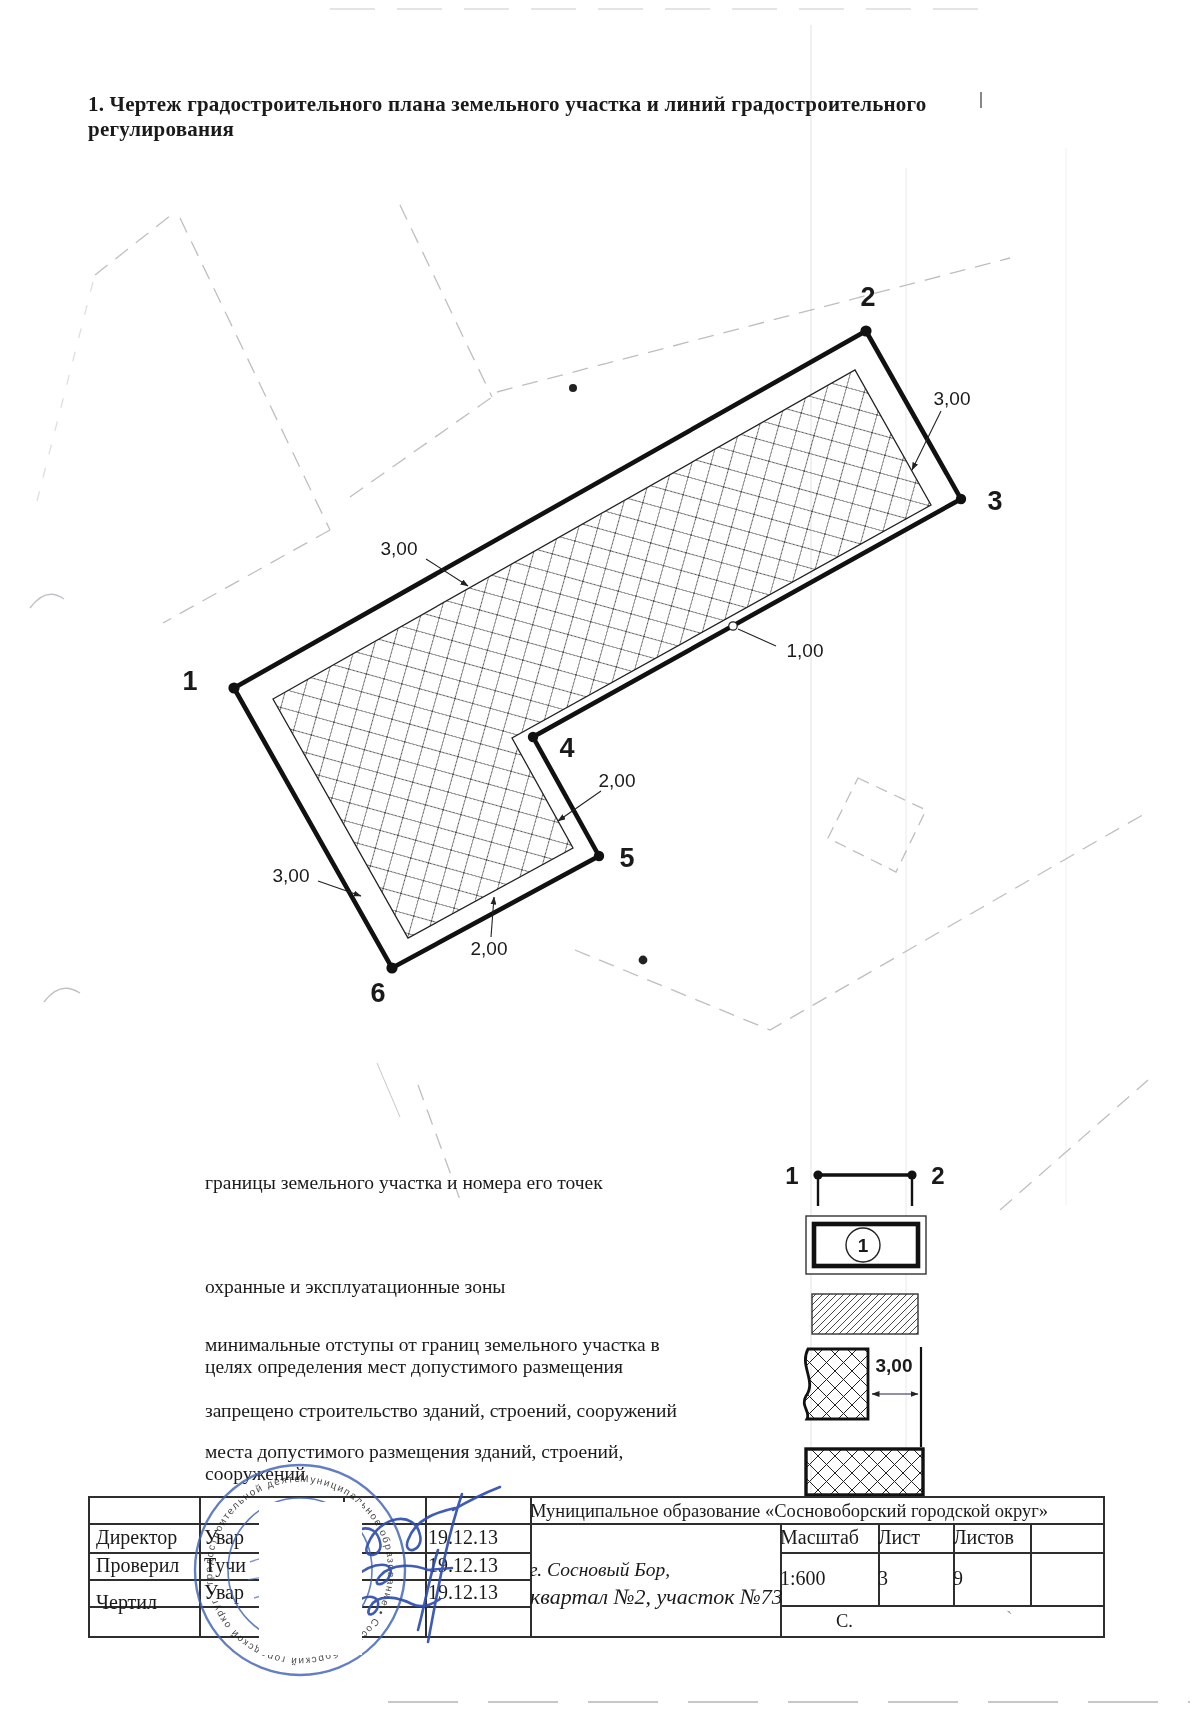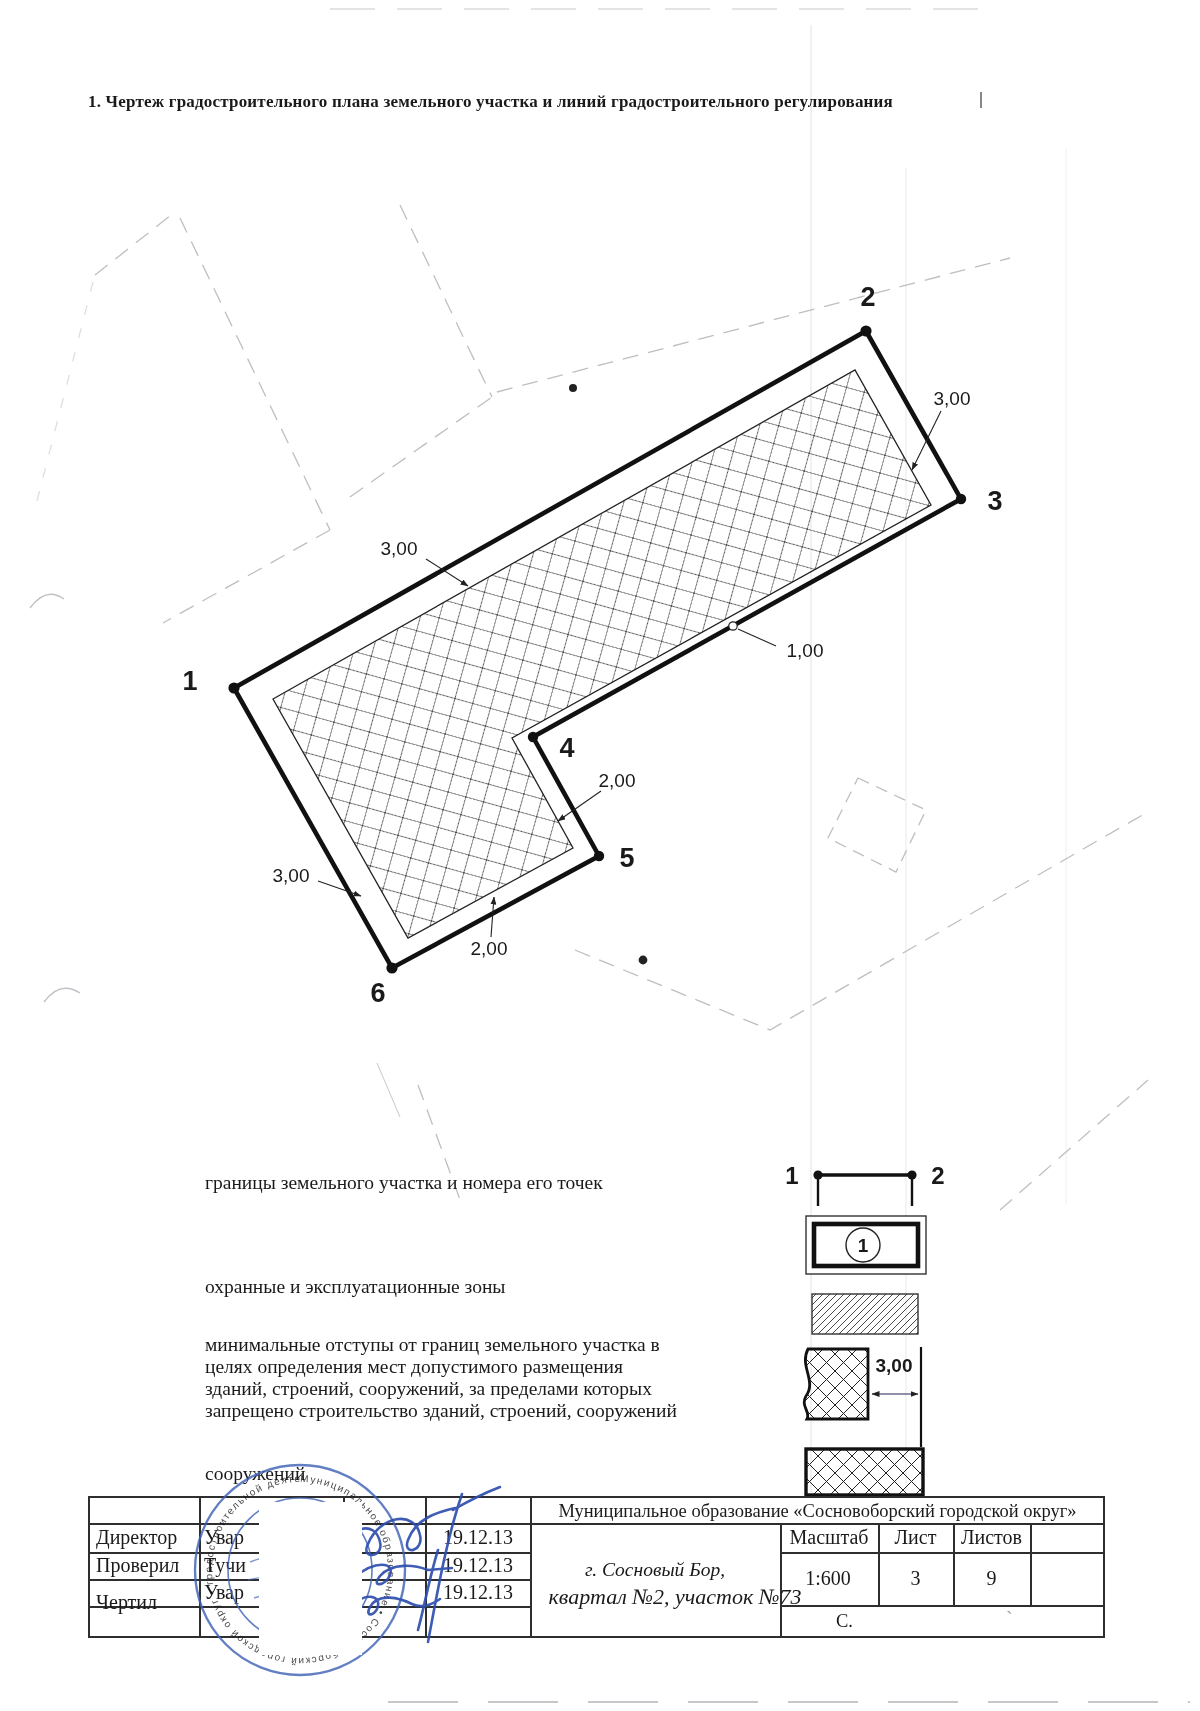--- a/index.html
+++ b/index.html
@@ -1,26 +1,26 @@
 <!DOCTYPE html>
 <html><head>
 <meta charset="utf-8">
 <style>
   html,body{margin:0;padding:0;background:#e8e8e8;}
   #page{position:relative;width:1200px;height:1711px;background:#ffffff;overflow:hidden;
         font-family:"Liberation Serif", serif;color:#1a1a1a;}
   #plan-svg{position:absolute;left:0;top:0;z-index:1;}
-  .doc-title{position:absolute;left:88px;top:92px;width:920px;font-size:17px;font-weight:bold;
+  .doc-title{position:absolute;left:88px;top:92px;width:920px;font-size:21px;font-weight:bold;
              letter-spacing:0.2px;z-index:10;}
   .legend-text{position:absolute;left:205px;font-size:19.5px;line-height:22px;z-index:10;white-space:nowrap;}
   #legend-symbols{position:absolute;left:750px;top:1150px;z-index:10;}
   #titleblock{position:absolute;left:88px;top:1496px;width:1017px;height:142px;z-index:10;}
   .tl{position:absolute;background:#2e2e2e;}
   .cell{position:absolute;font-size:20px;line-height:20px;white-space:nowrap;}
-  .c-center{text-align:center;}
+  .c-center{}
   .ital{font-style:italic;}
   #stamp-svg{position:absolute;left:180px;top:1450px;z-index:20;}
   #sign-svg{position:absolute;left:320px;top:1480px;z-index:22;}
   #white-box{position:absolute;left:259px;top:1502px;width:103px;height:153px;background:#ffffff;z-index:30;}
   svg text{font-family:"Liberation Sans", sans-serif;fill:#1a1a1a;}
 </style>
 </head>
 <body>
 
 <div id="page">
@@ -108,22 +108,22 @@
       <text x="291" y="882">3,00</text>
     </g>
   </svg>
 
   <div class="doc-title">1. Чертеж градостроительного плана земельного участка и линий градостроительного регулирования</div>
 
   <div class="legend-text" style="top:1172px">границы земельного участка и номера его точек</div>
   <div class="legend-text" style="top:1276px">охранные и эксплуатационные зоны</div>
   <div class="legend-text" style="top:1334px">минимальные отступы от границ земельного участка в</div>
   <div class="legend-text" style="top:1356px">целях определения мест допустимого размещения</div>
-  <div class="legend-text" style="top:1378px">зданий, строений, сооружений, за пределами которых</div>
   <div class="legend-text" style="top:1400px">запрещено строительство зданий, строений, сооружений</div>
+  <div class="legend-text" style="top:1441px">места допустимого размещения зданий, строений,</div>
   <div class="legend-text" style="top:1463px">сооружений</div>
 
   <svg id="legend-symbols" width="235" height="355" viewBox="0 0 235 355">
     <defs>
       <pattern id="diag-hatch" width="7" height="7" patternUnits="userSpaceOnUse">
         <path d="M0,7 L7,0 M-1,1 L1,-1 M6,8 L8,6" stroke="#333" stroke-width="0.9" fill="none"></path>
       </pattern>
       <pattern id="xh-small" width="17" height="17" patternUnits="userSpaceOnUse">
         <path d="M0,0 L17,17 M17,0 L0,17" stroke="#222" stroke-width="1" fill="none"></path>
       </pattern>

